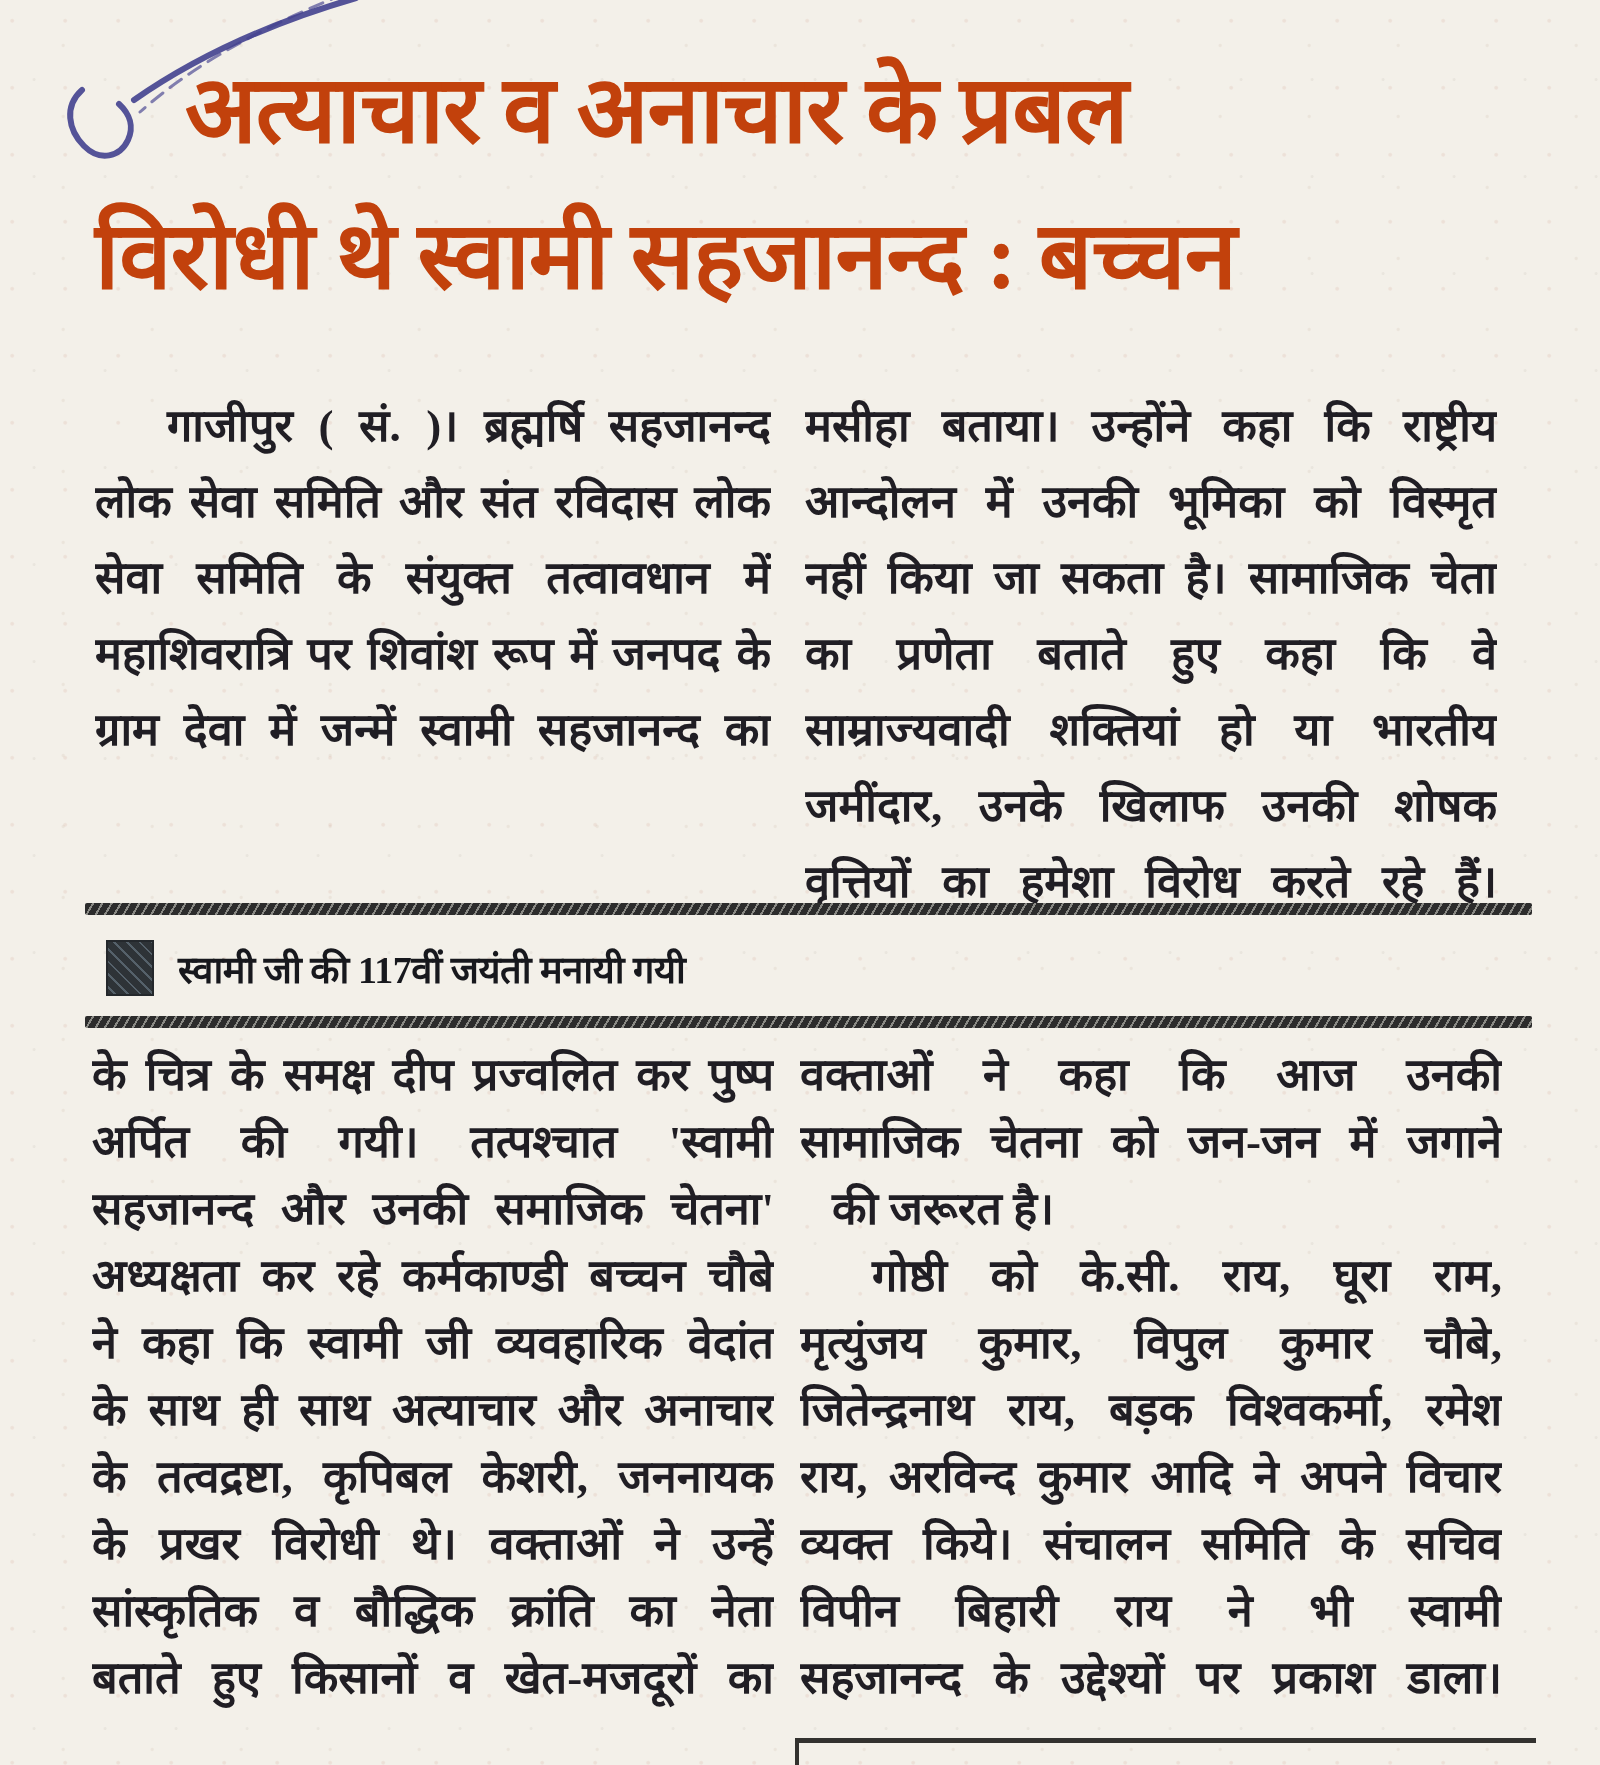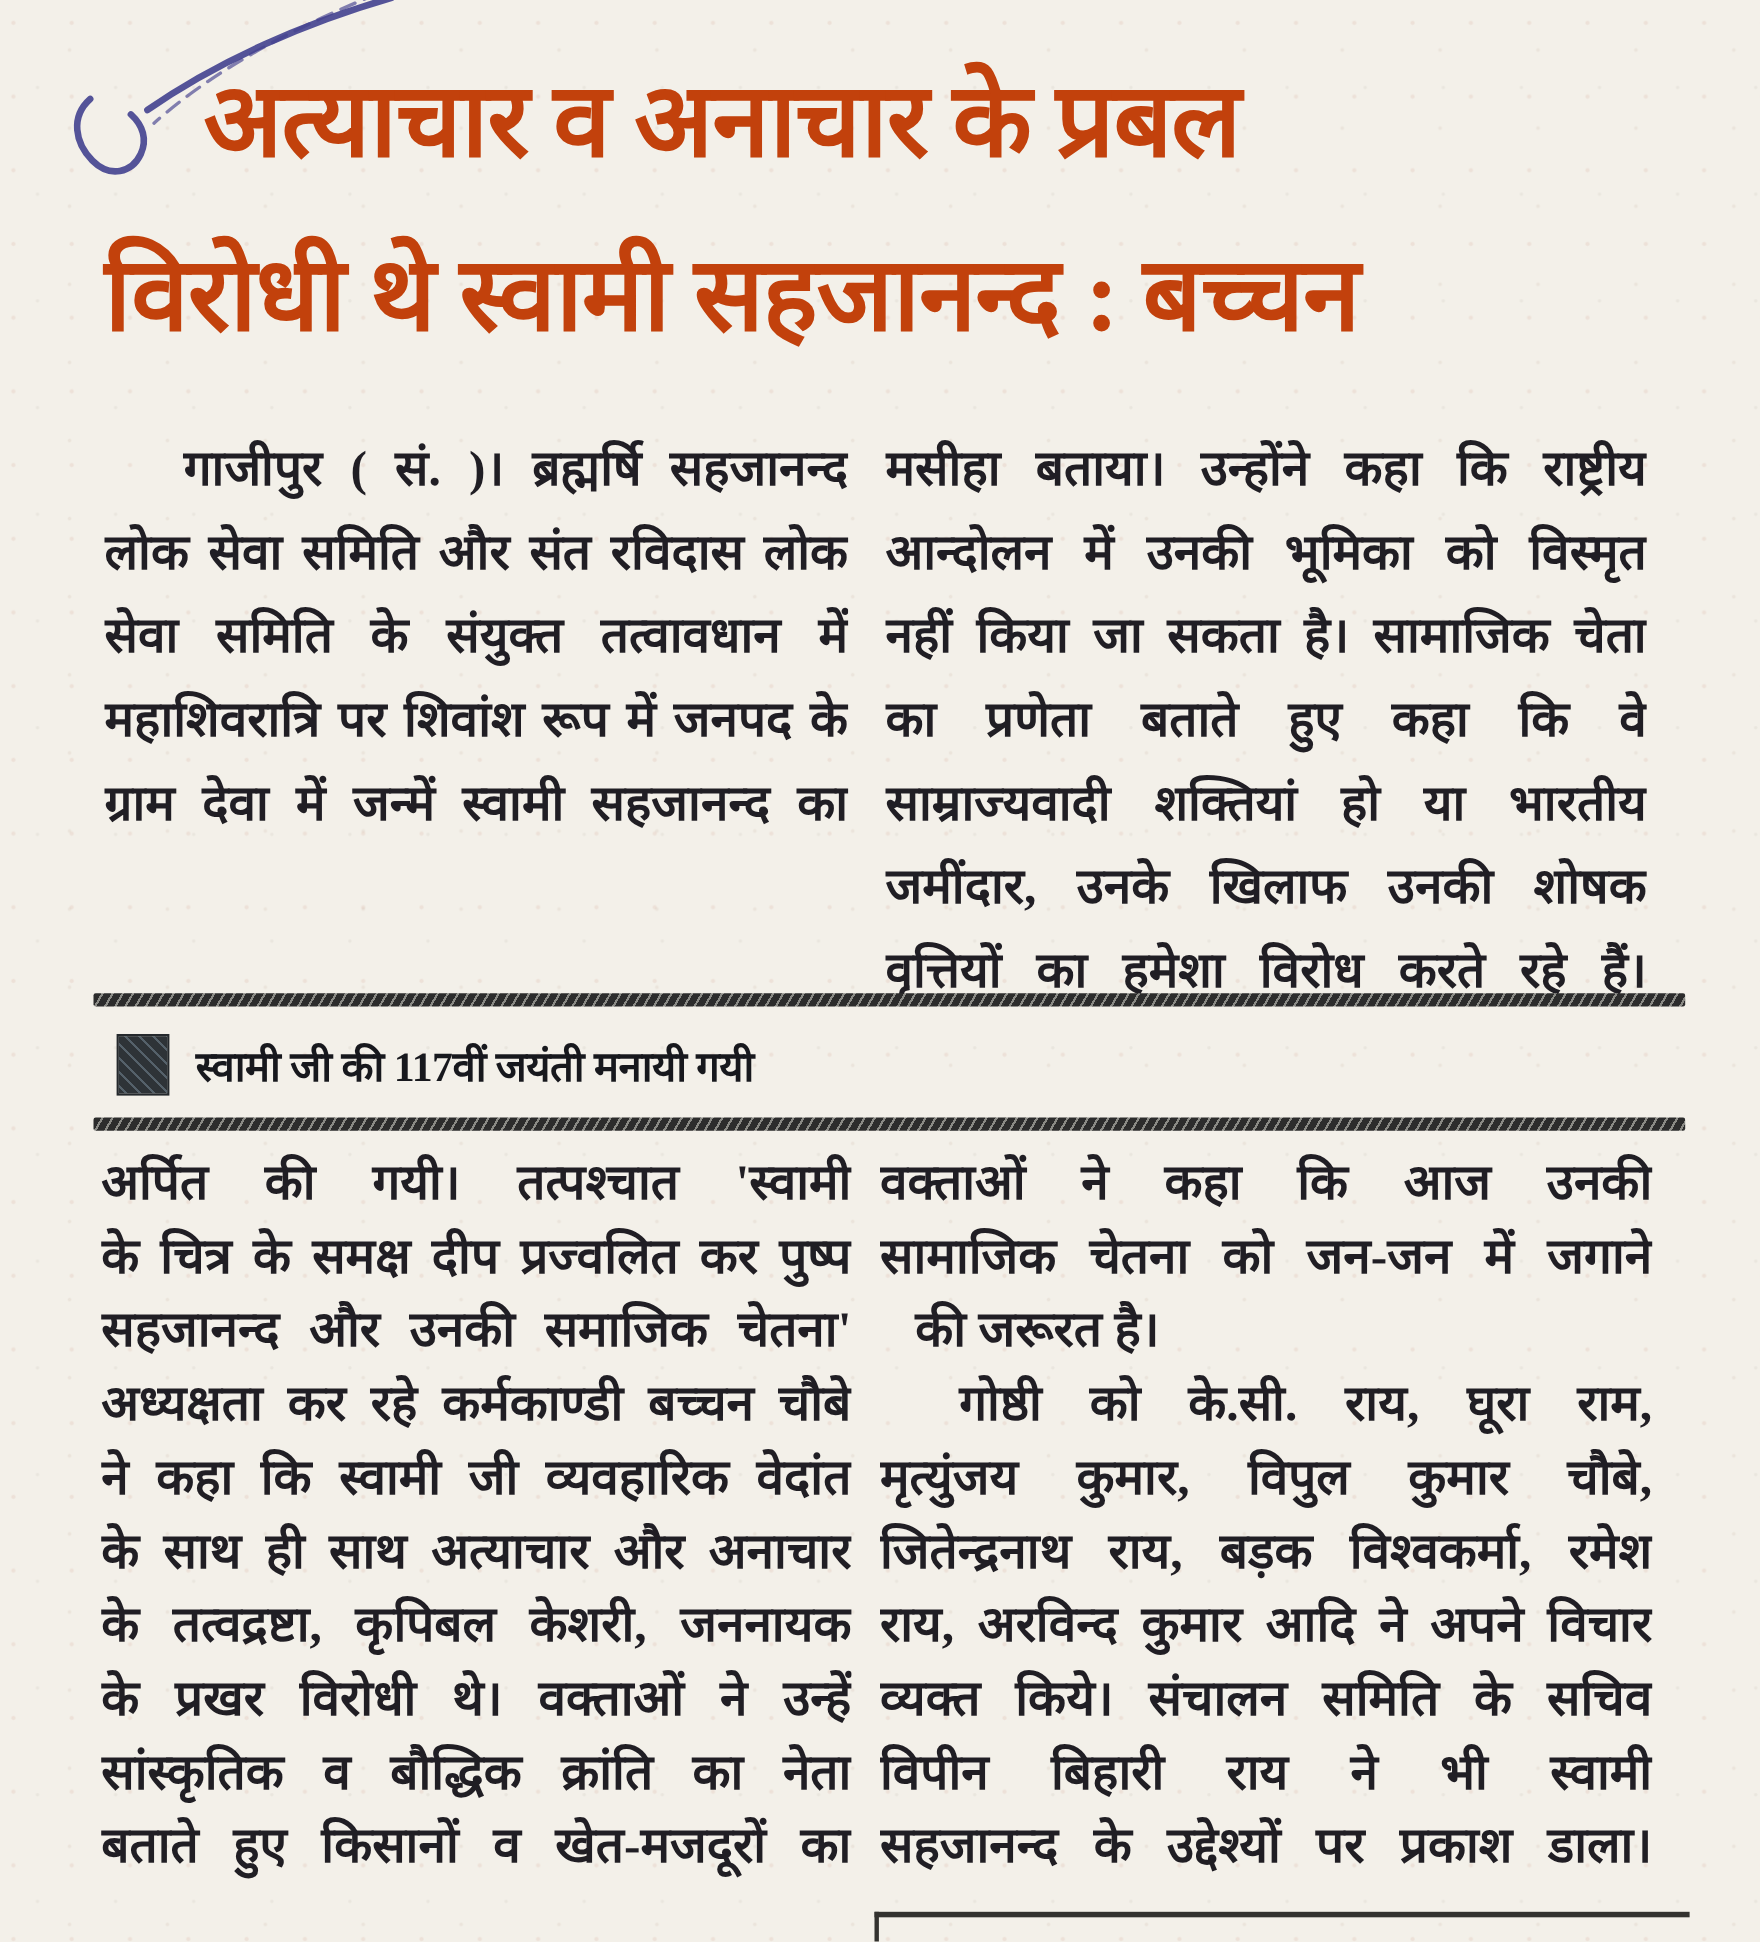--- a/index.html
+++ b/index.html
@@ -11,21 +11,21 @@
       radial-gradient(circle at 71% 64%, rgba(168,132,108,.11) 1px, transparent 2.2px),
       radial-gradient(circle at 48% 82%, rgba(150,140,125,.10) 1px, transparent 2px);
     background-size:53px 67px, 89px 71px, 71px 97px;
     font-family:"Liberation Serif","DejaVu Serif",serif;
     position:relative;overflow:hidden;color:#201e24;
   }
   .abs{position:absolute;}
   
   .hl{font-size:94px;font-weight:700;color:#c2410c;white-space:nowrap;letter-spacing:-1px;}
   .hl1{left:185px;top:42px;}
-  .hl2{left:95px;top:200px;}
+  .hl2{left:95px;top:188px;}
   
   .col{font-size:45px;font-weight:700;overflow:hidden;}
   .col .ln{text-align:justify;text-align-last:justify;}
   .col .ln.left{text-align:left;text-align-last:left;margin-left:32px;}
   .col .ln.ind{padding-left:72px;}
   .ul{left:95px;top:388px;width:676px;line-height:76px;}
   .ur{left:805px;top:388px;width:692px;line-height:76px;}
   .ll{left:92px;top:1042px;width:682px;line-height:67px;}
   .lr{left:800px;top:1042px;width:702px;line-height:67px;}
   
@@ -82,22 +82,22 @@
 </div>
 
 <div class="abs rule rule1"></div>
 <div class="abs subhead">
   <span class="sq"></span>
   <span class="txt">स्वामी जी की 117वीं जयंती मनायी गयी</span>
 </div>
 <div class="abs rule rule2"></div>
 
 <div class="abs col ll">
+  <div class="ln">के चित्र के समक्ष दीप प्रज्वलित कर पुष्प</div>
   <div class="ln">अर्पित की गयी। तत्पश्चात 'स्वामी</div>
-  <div class="ln">के चित्र के समक्ष दीप प्रज्वलित कर पुष्प</div>
   <div class="ln">सहजानन्द और उनकी समाजिक चेतना'</div>
   <div class="ln">अध्यक्षता कर रहे कर्मकाण्डी बच्चन चौबे</div>
   <div class="ln">ने कहा कि स्वामी जी व्यवहारिक वेदांत</div>
   <div class="ln">के साथ ही साथ अत्याचार और अनाचार</div>
   <div class="ln">के तत्वद्रष्टा, कृपिबल केशरी, जननायक</div>
   <div class="ln">के प्रखर विरोधी थे। वक्ताओं ने उन्हें</div>
   <div class="ln">सांस्कृतिक व बौद्धिक क्रांति का नेता</div>
   <div class="ln">बताते हुए किसानों व खेत-मजदूरों का</div>
 </div>
 

